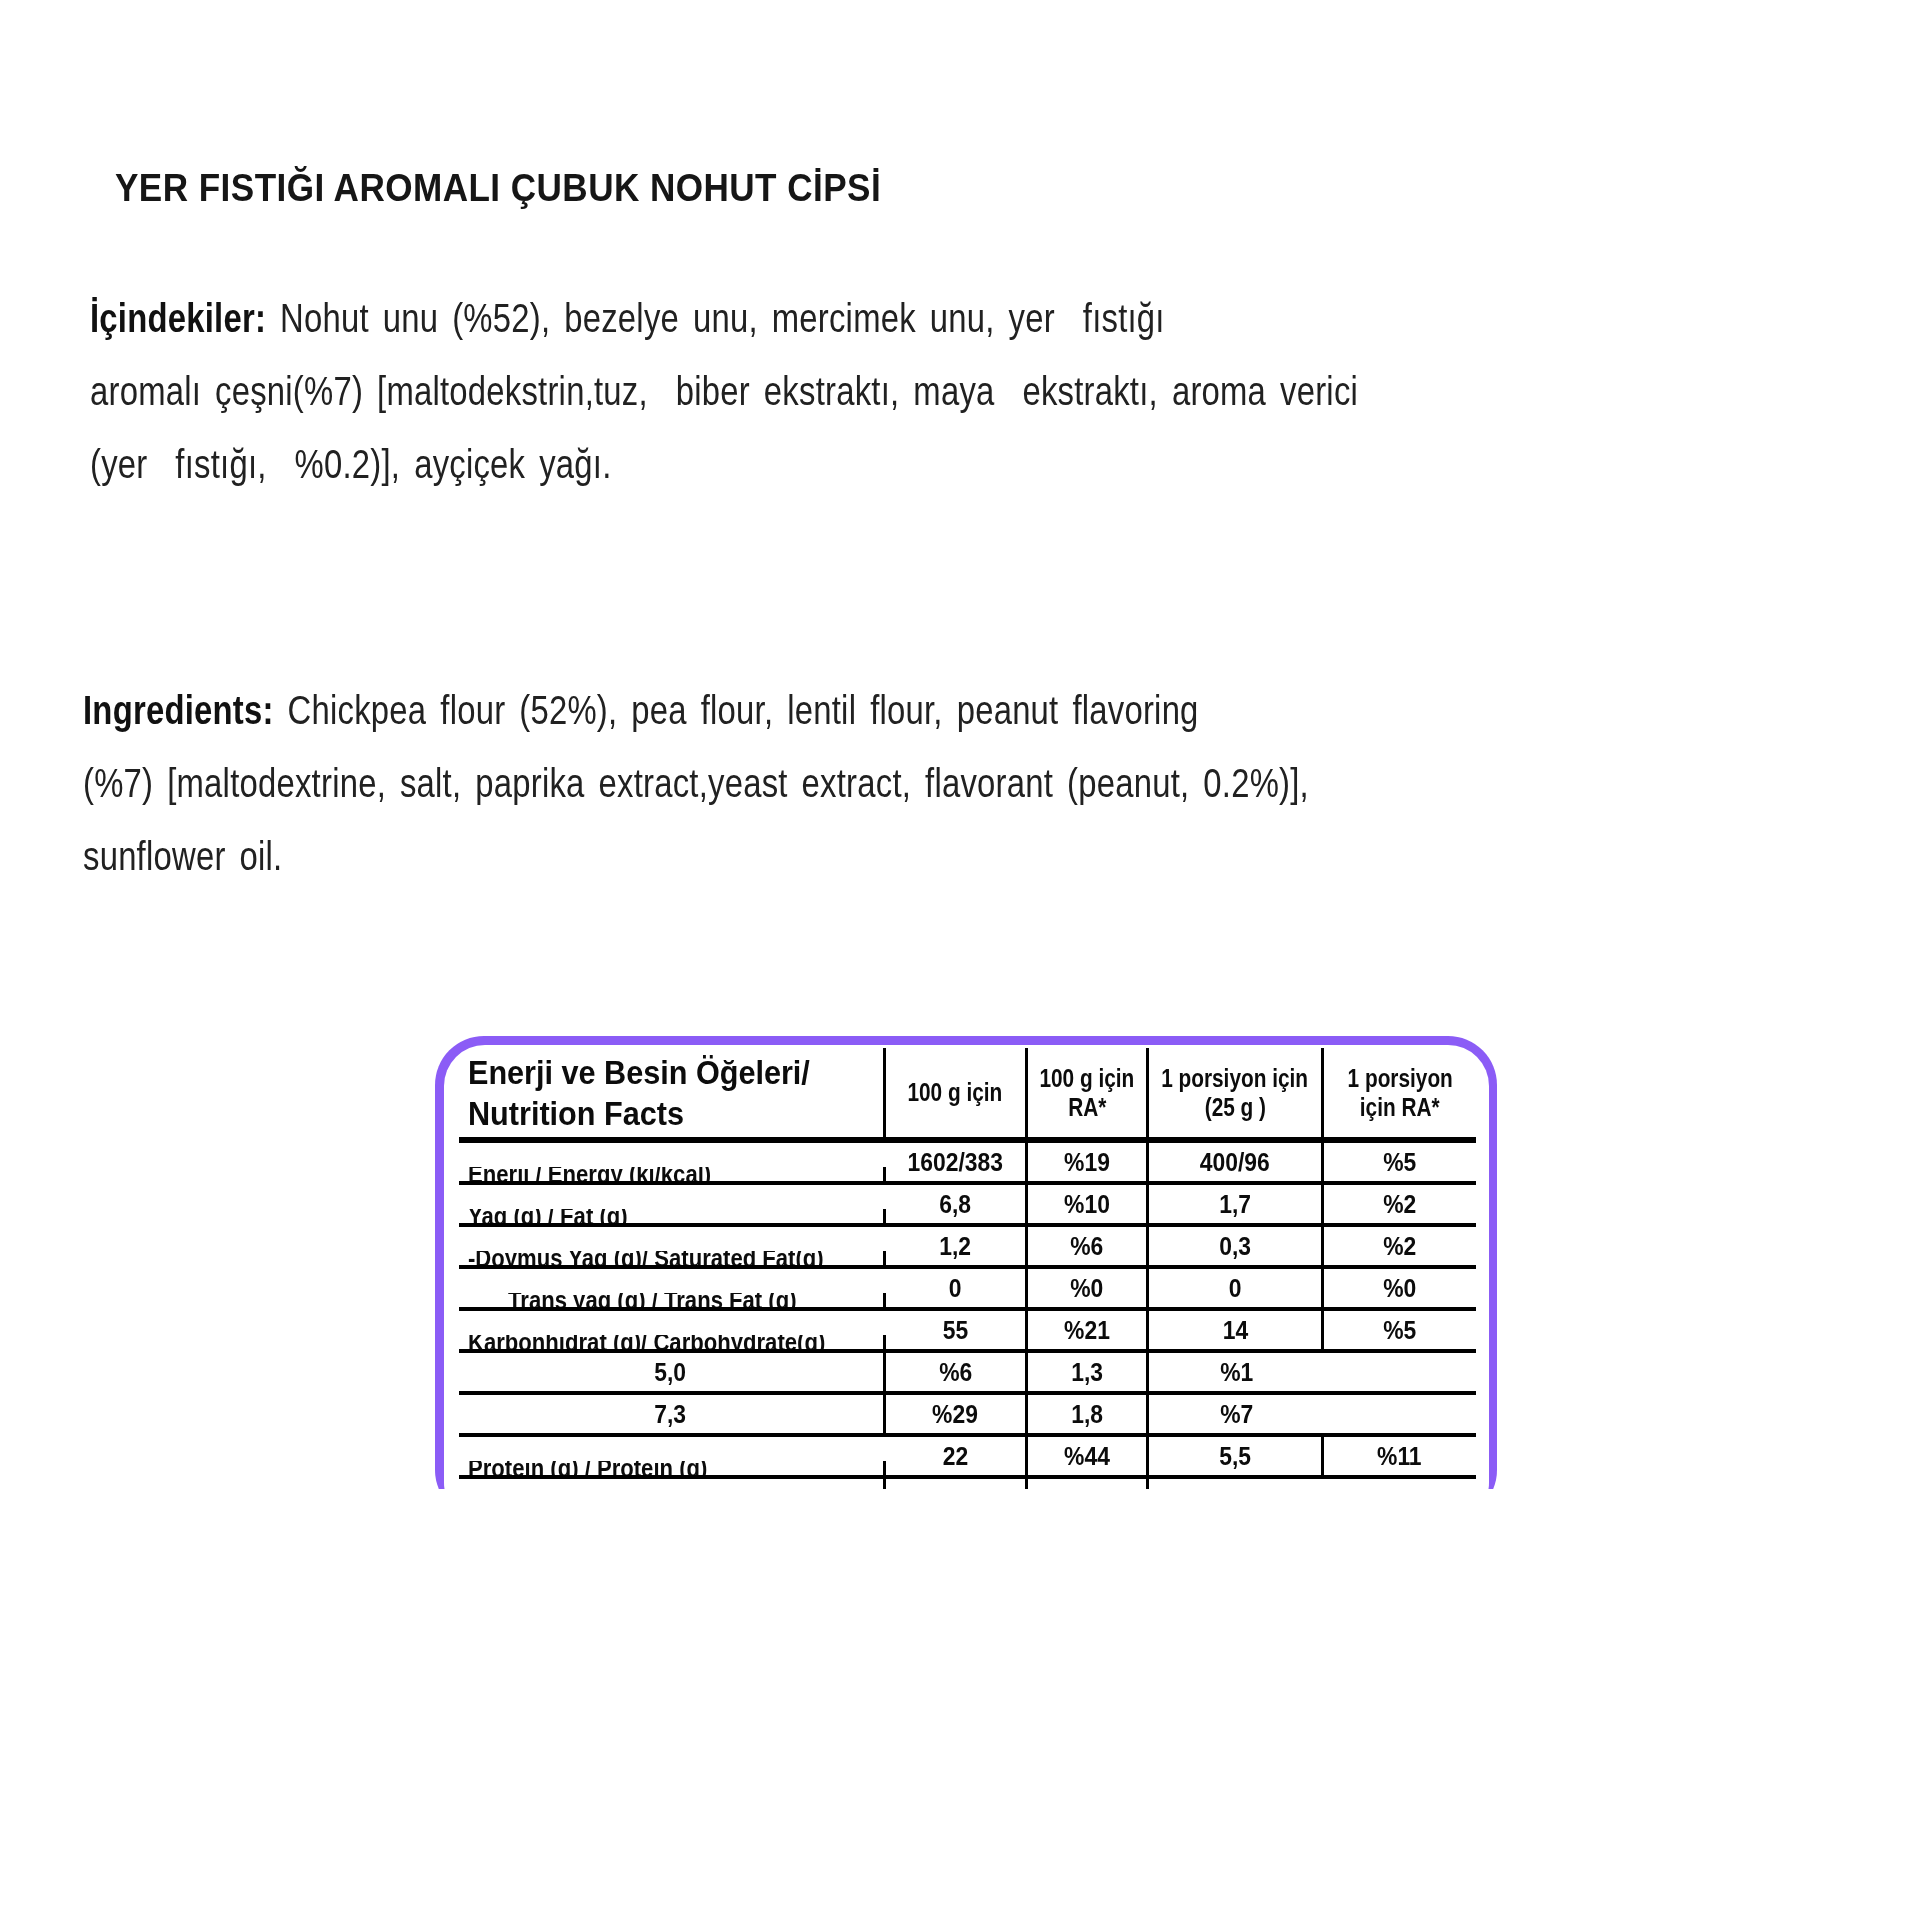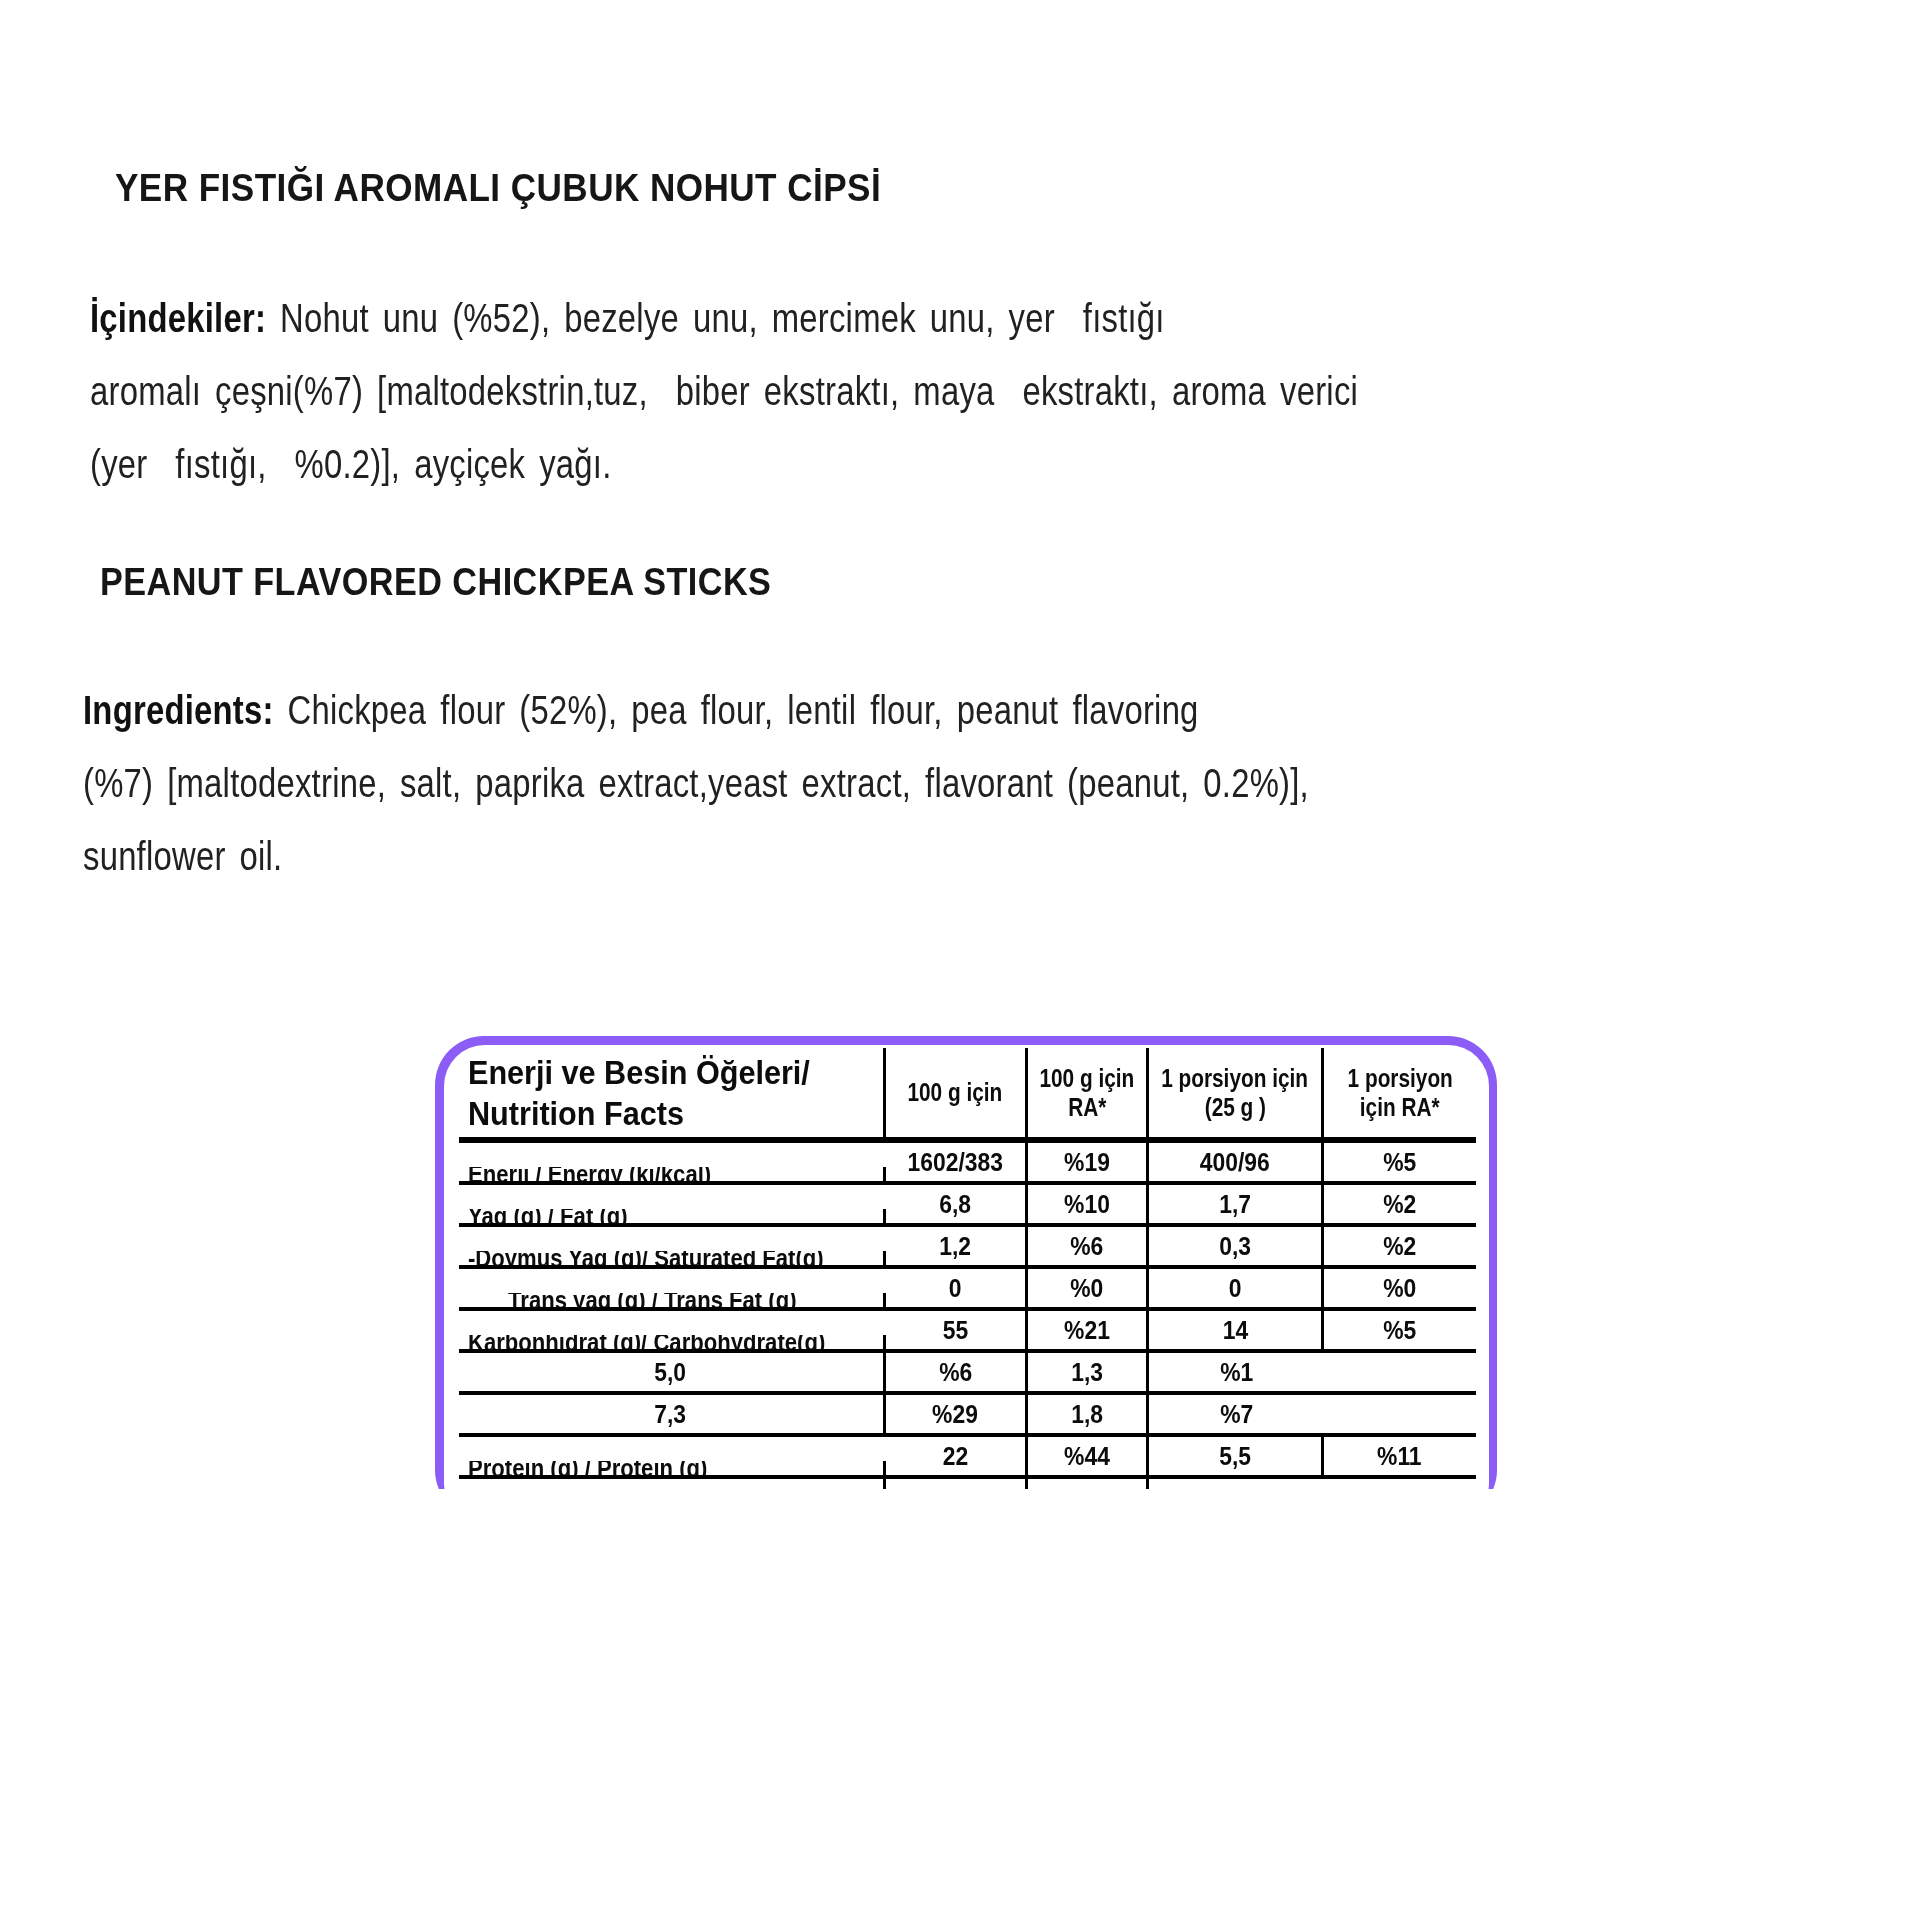--- a/index.html
+++ b/index.html
@@ -63,23 +63,20 @@
   <h1 class="h-title tr-title">
     <span class="sq">YER FISTIĞI AROMALI ÇUBUK NOHUT CİPSİ</span>
   </h1>
 
   <div class="par tr-par">
     <div class="pline"><strong>İçindekiler:</strong><span> Nohut unu (%52), bezelye unu, mercimek unu, yer  fıstığı</span></div>
     <div class="pline">aromalı çeşni(%7) [maltodekstrin,tuz,  biber ekstraktı, maya  ekstraktı, aroma verici</div>
     <div class="pline">(yer  fıstığı,  %0.2)], ayçiçek yağı.</div>
   </div>
 
-  <h2 class="h-title en-title">
-    <span class="sq">PEANUT FLAVORED CHICKPEA STICKS</span>
-  </h2>
 
   <div class="par en-par">
     <div class="pline"><strong>Ingredients:</strong><span> Chickpea flour (52%), pea flour, lentil flour, peanut flavoring</span></div>
     <div class="pline">(%7) [maltodextrine, salt, paprika extract,yeast extract, flavorant (peanut, 0.2%)],</div>
     <div class="pline">sunflower oil.</div>
   </div>
 
   <div class="card">
     <div class="card-white">
       <div class="ntable">

